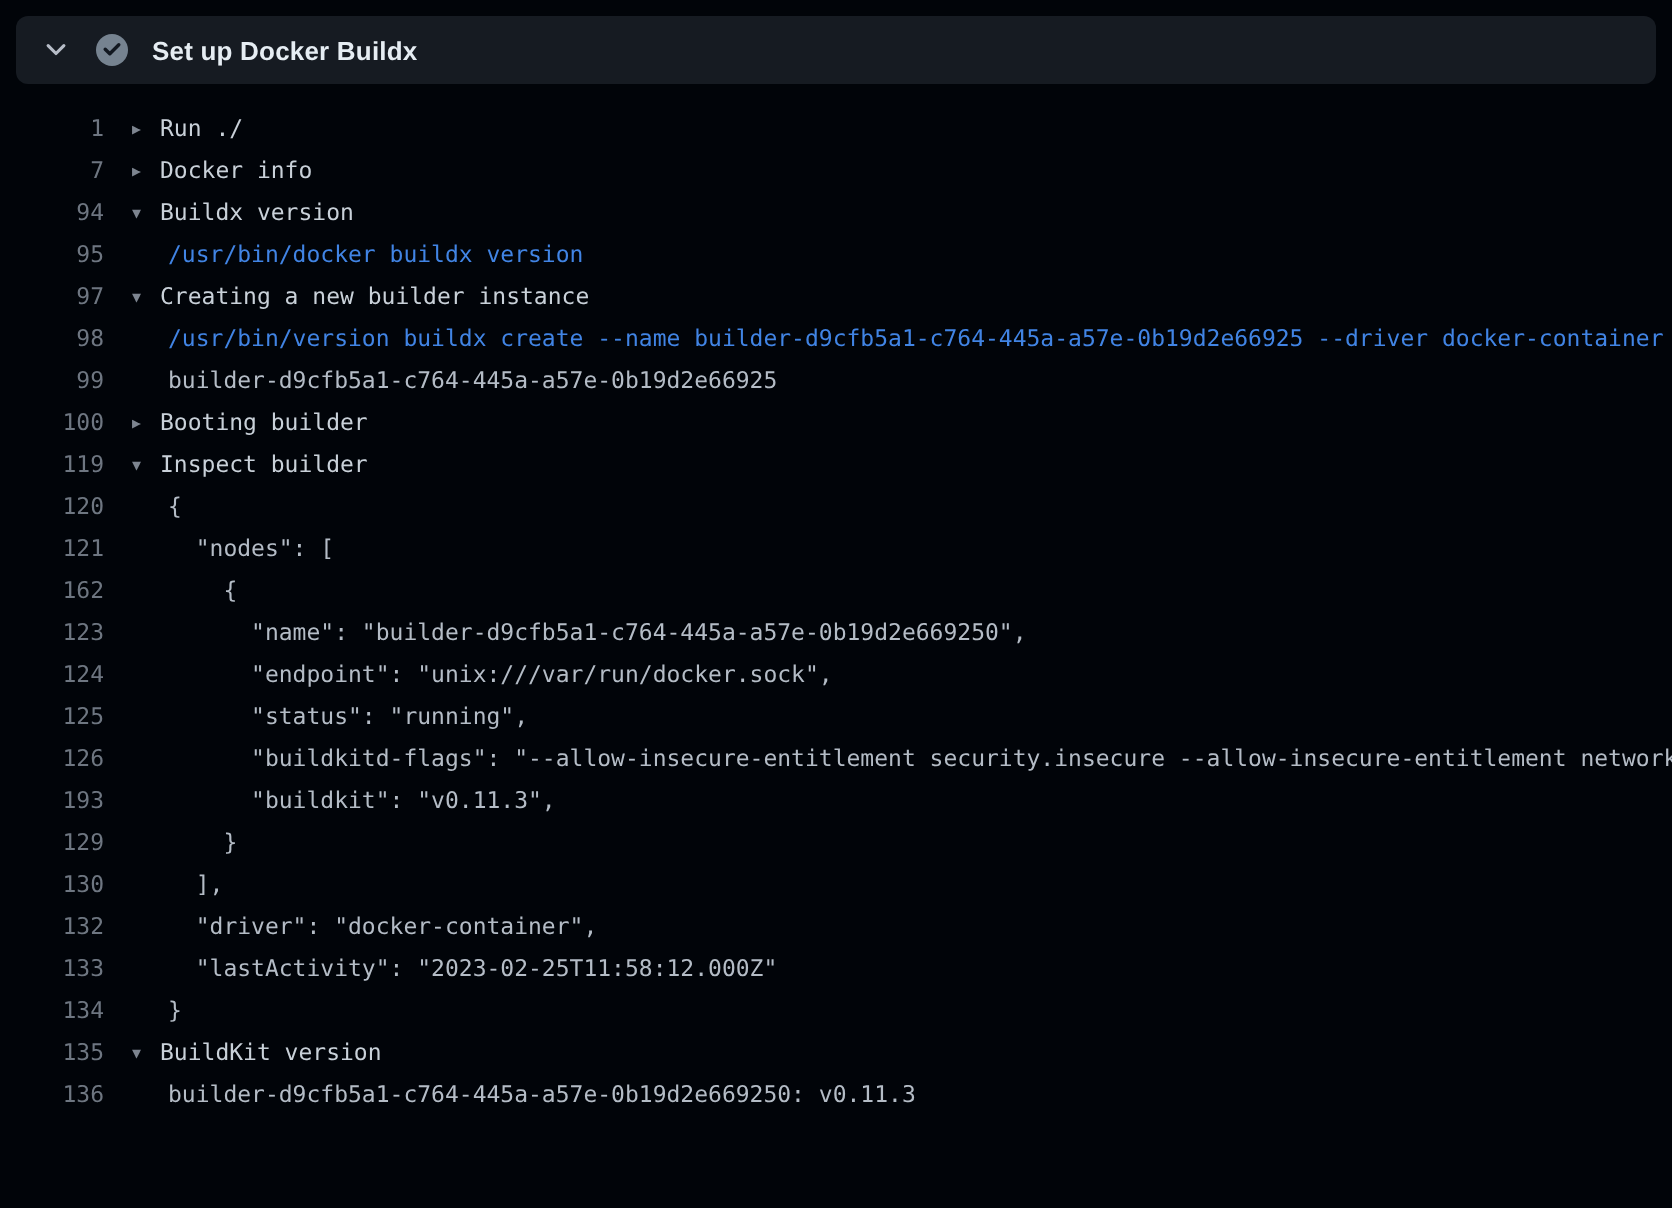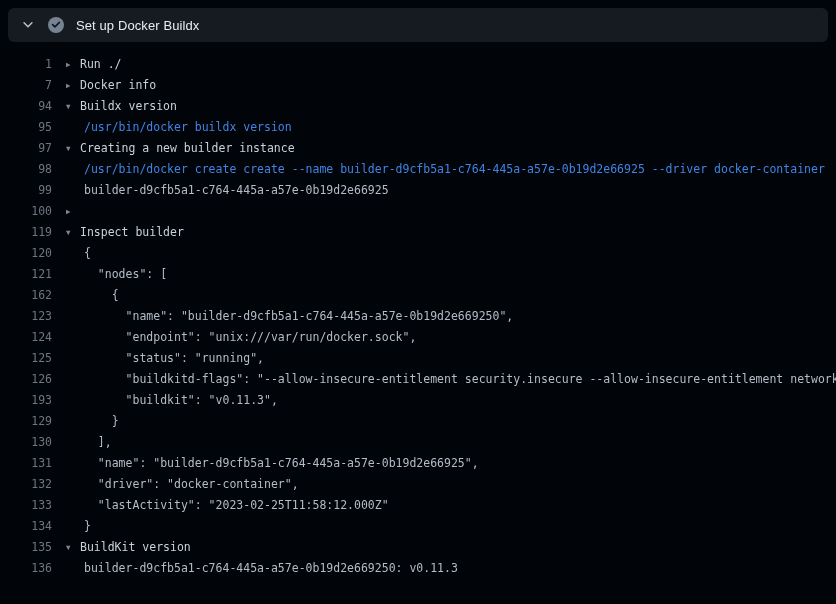--- a/index.html
+++ b/index.html
@@ -10,21 +10,21 @@
   html,body{width:836px;height:604px;overflow:hidden;}
   body{background:var(--page-bg);font-family:"Liberation Sans",sans-serif;}
   .app{width:836px;height:604px;position:relative;}
   .step-header{
     position:absolute;left:8px;top:8px;right:8px;height:34px;
     background:var(--header-bg);border-radius:6px;
     display:flex;align-items:center;padding:0 12px;cursor:pointer;
   }
   .chev{display:flex;align-items:center;justify-content:center;width:16px;height:16px;margin-right:12px;}
   .check{display:flex;align-items:center;justify-content:center;width:16px;height:16px;margin-right:12px;}
-  .title{color:var(--title);font-size:13px;font-weight:400;letter-spacing:.1px;}
+  .title{color:var(--title);font-size:13px;font-weight:700;letter-spacing:.1px;}
   .log{
     position:absolute;left:0;top:42px;right:0;bottom:0;
     padding-top:12px;overflow:hidden;
     font-family:"DejaVu Sans Mono","Liberation Mono",monospace;font-size:11.5px;
   }
   .row{display:flex;height:21px;line-height:21px;overflow:hidden;white-space:pre;}
   .num{flex:none;width:52px;text-align:right;color:var(--num);cursor:pointer;}
   .arrow{flex:none;width:14px;margin-left:14px;color:var(--arrow);font-size:7.5px;line-height:21px;text-align:left;}
   .txt{flex:none;white-space:pre;color:var(--out);}
   .row.collapsed .txt,.row.expanded .txt{color:var(--group);padding-left:0;cursor:pointer;}
@@ -74,30 +74,31 @@
       <span class="txt">/usr/bin/docker buildx version</span>
     </div>
       <div class="row expanded">
       <span class="num">97</span>
       <span class="arrow">▼</span>
       <span class="txt">Creating a new builder instance</span>
     </div>
       <div class="row command">
       <span class="num">98</span>
       <span class="arrow"></span>
-      <span class="txt">/usr/bin/docker create create --name builder-d9cfb5a1-c764-445a-a57e-0b19d2e66925 --driver docker-container</span>
+      <span class="txt">/usr/bin/version buildx create --name builder-d9cfb5a1-c764-445a-a57e-0b19d2e66925 --driver docker-container</span>
     </div>
       <div class="row output">
       <span class="num">99</span>
       <span class="arrow"></span>
       <span class="txt">builder-d9cfb5a1-c764-445a-a57e-0b19d2e66925</span>
     </div>
       <div class="row collapsed">
       <span class="num">100</span>
       <span class="arrow">▶</span>
+      <span class="txt">Booting builder</span>
     </div>
       <div class="row expanded">
       <span class="num">119</span>
       <span class="arrow">▼</span>
       <span class="txt">Inspect builder</span>
     </div>
       <div class="row output">
       <span class="num">120</span>
       <span class="arrow"></span>
       <span class="txt">{</span>
@@ -141,25 +142,20 @@
       <span class="num">129</span>
       <span class="arrow"></span>
       <span class="txt">    }</span>
     </div>
       <div class="row output">
       <span class="num">130</span>
       <span class="arrow"></span>
       <span class="txt">  ],</span>
     </div>
       <div class="row output">
-      <span class="num">131</span>
-      <span class="arrow"></span>
-      <span class="txt">  "name": "builder-d9cfb5a1-c764-445a-a57e-0b19d2e66925",</span>
-    </div>
-      <div class="row output">
       <span class="num">132</span>
       <span class="arrow"></span>
       <span class="txt">  "driver": "docker-container",</span>
     </div>
       <div class="row output">
       <span class="num">133</span>
       <span class="arrow"></span>
       <span class="txt">  "lastActivity": "2023-02-25T11:58:12.000Z"</span>
     </div>
       <div class="row output">

